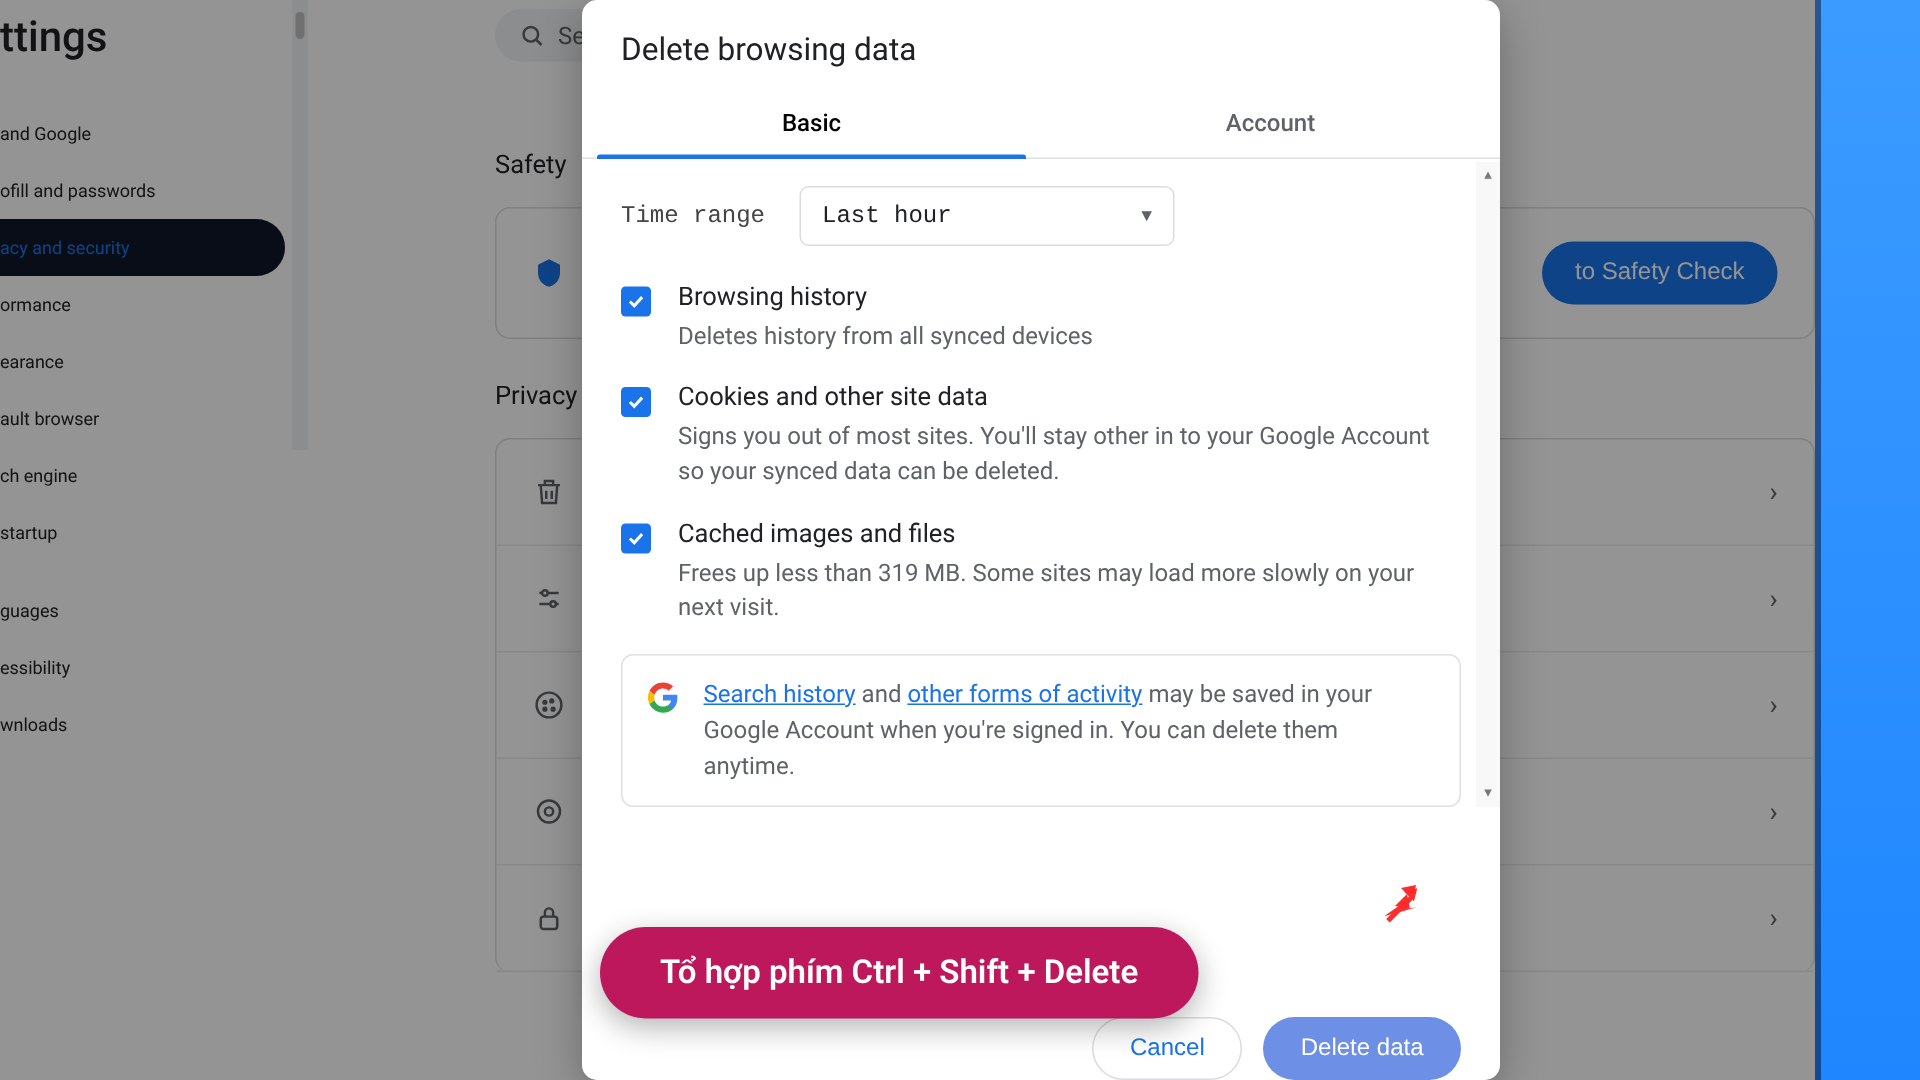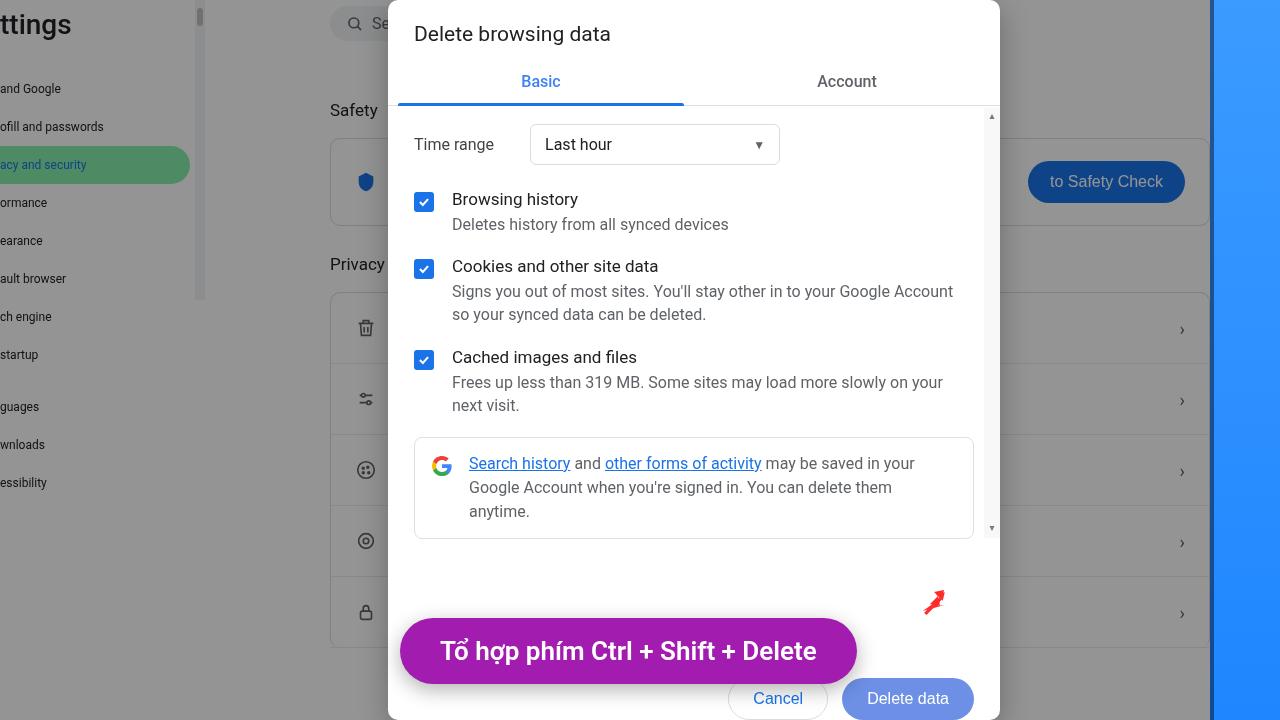--- a/index.html
+++ b/index.html
@@ -43,21 +43,21 @@
   .bg-sidebar-scroll::before {
     content:""; position:absolute; left:2px; top:8px; width:6px; height:18px;
     background:#c1c1c1; border-radius:3px;
   }
   .bg-side-item {
     padding:12px 12px 12px 0; font-size:12px; color:#202124;
     border-radius: 0 20px 20px 0;
     white-space: nowrap;
   }
   .bg-side-item.selected {
-    background:#86efac; color:#1a73e8;
+    background:#0f172a; color:#1a73e8;
   }
   .bg-content {
     position:absolute; left:330px; top:100px; width:880px;
   }
   .bg-section-title { font-size:17px; color:#202124; margin-bottom:18px; }
   .bg-card {
     background:#fff; border:1px solid #dadce0; border-radius:10px;
     padding:22px 24px; display:flex; align-items:center; justify-content:space-between;
     margin-bottom:28px;
   }
@@ -88,30 +88,30 @@
   }
   .modal-title {
     font-size:21px; color:#202124; padding:22px 26px 14px;
   }
   .tabs { display:flex; border-bottom:1px solid #e0e0e0; }
   .tab {
     flex:1; text-align:center; padding:12px 0 14px;
     font-size:16px; color:#5f6368; cursor:pointer; position:relative;
     font-weight:500;
   }
-  .tab.active { color:#3b82f6; }
+  .tab.active { color:#000000; }
   .tab.active::after {
     content:""; position:absolute; left:10px; right:10px; bottom:-1px;
     height:3px; background:#1a73e8; border-radius:2px 2px 0 0;
   }
   .modal-body {
     position:relative; flex:1; overflow:hidden;
     padding: 0 26px;
   }
-  .time-row { display:flex; align-items:center; gap:36px; margin:18px 0 24px; padding-left:0;}
+  .time-row { display:flex; align-items:center; gap:23px; margin:18px 0 24px; padding-left:0;font-family:Liberation Mono, monospace;}
   .time-label { font-size:16px; color:#444; }
   .select {
     display:flex; align-items:center; justify-content:space-between;
     border:1px solid #dadce0; border-radius:6px;
     padding:10px 14px; min-width:250px; font-size:16px; color:#202124;
     cursor:pointer;
   }
   .option-row { display:flex; gap:18px; margin-bottom:20px; align-items:flex-start; }
   .checkbox {
     width:20px; height:20px; min-width:20px; background:#1a73e8; border-radius:3px;
@@ -159,22 +159,22 @@
 
   
   .cursor-arrow {
     position:absolute; left:921px; top:590px; width:26px; height:26px;
     pointer-events:none;
   }
 
   
   .pill {
     position:absolute; left:400px; top:618px;
-    padding:18px 40px; background:#a21caf; color:#fff;
-    border-radius:40px; font-size:26px; font-weight:600;
+    padding:18px 40px; background:#be185d; color:#fff;
+    border-radius:40px; font-size:22px; font-weight:600;
     box-shadow: 0 6px 20px rgba(0,0,0,0.3);
     white-space:nowrap;
   }
 </style>
 </head>
 <body>
 
 <div class="bg">
   <div class="bg-title">ttings</div>
 
@@ -190,22 +190,22 @@
     <div class="bg-side-item">and Google</div>
     <div class="bg-side-item">ofill and passwords</div>
     <div class="bg-side-item selected">acy and security</div>
     <div class="bg-side-item">ormance</div>
     <div class="bg-side-item">earance</div>
     <div class="bg-side-item">ault browser</div>
     <div class="bg-side-item">ch engine</div>
     <div class="bg-side-item">startup</div>
     <div style="height:14px"></div>
     <div class="bg-side-item">guages</div>
+    <div class="bg-side-item">essibility</div>
     <div class="bg-side-item">wnloads</div>
-    <div class="bg-side-item">essibility</div>
   </div>
   <div class="bg-sidebar-scroll"></div>
 
   <div class="bg-content">
     <div class="bg-section-title">Safety</div>
     <div class="bg-card">
       <span class="row-icon">
         <svg viewBox="0 0 24 24" width="24" height="24" fill="#1a73e8">
             <path d="M12 2 L20 6 V12 C20 17 16.5 21 12 22 C7.5 21 4 17 4 12 V6 Z"></path>
           </svg>

